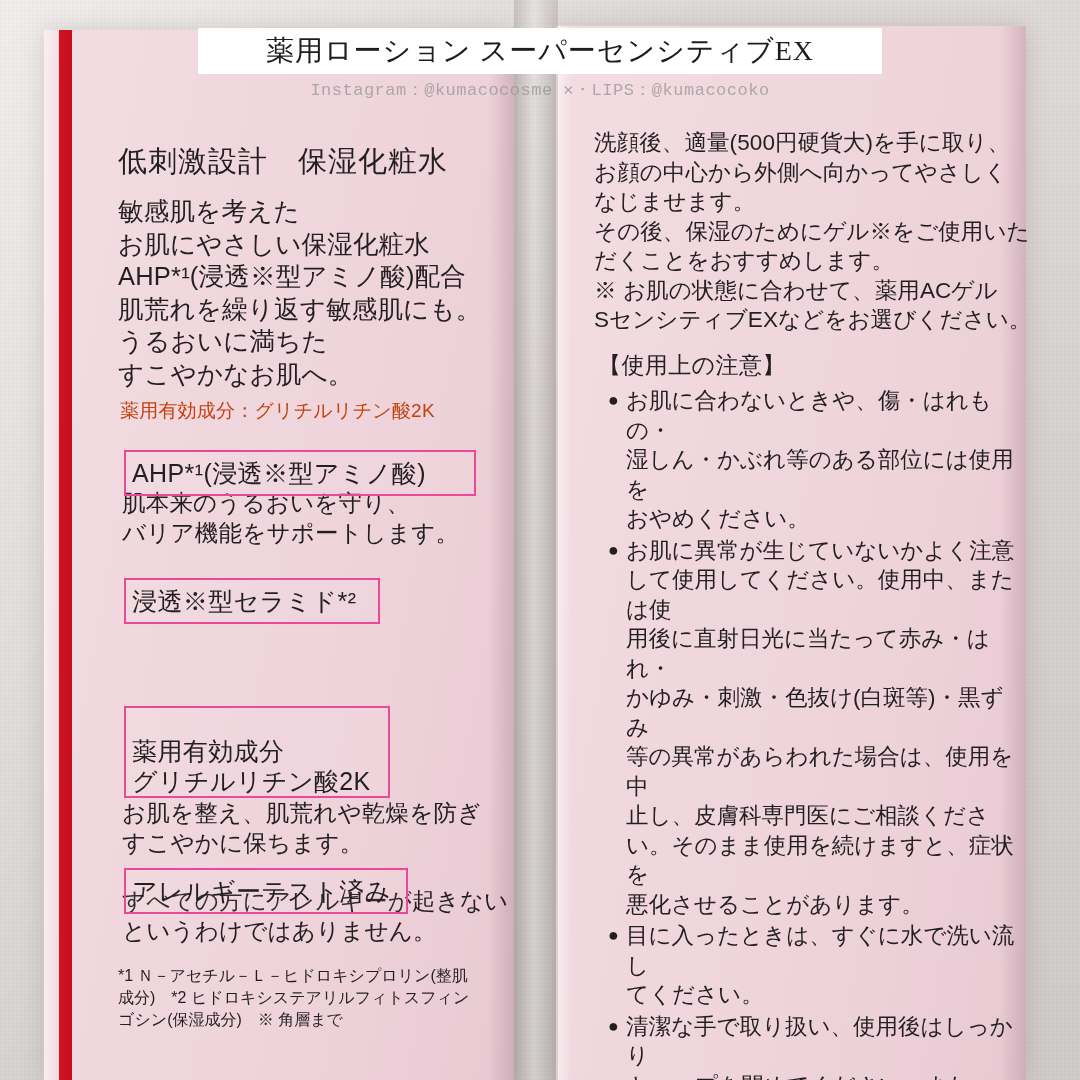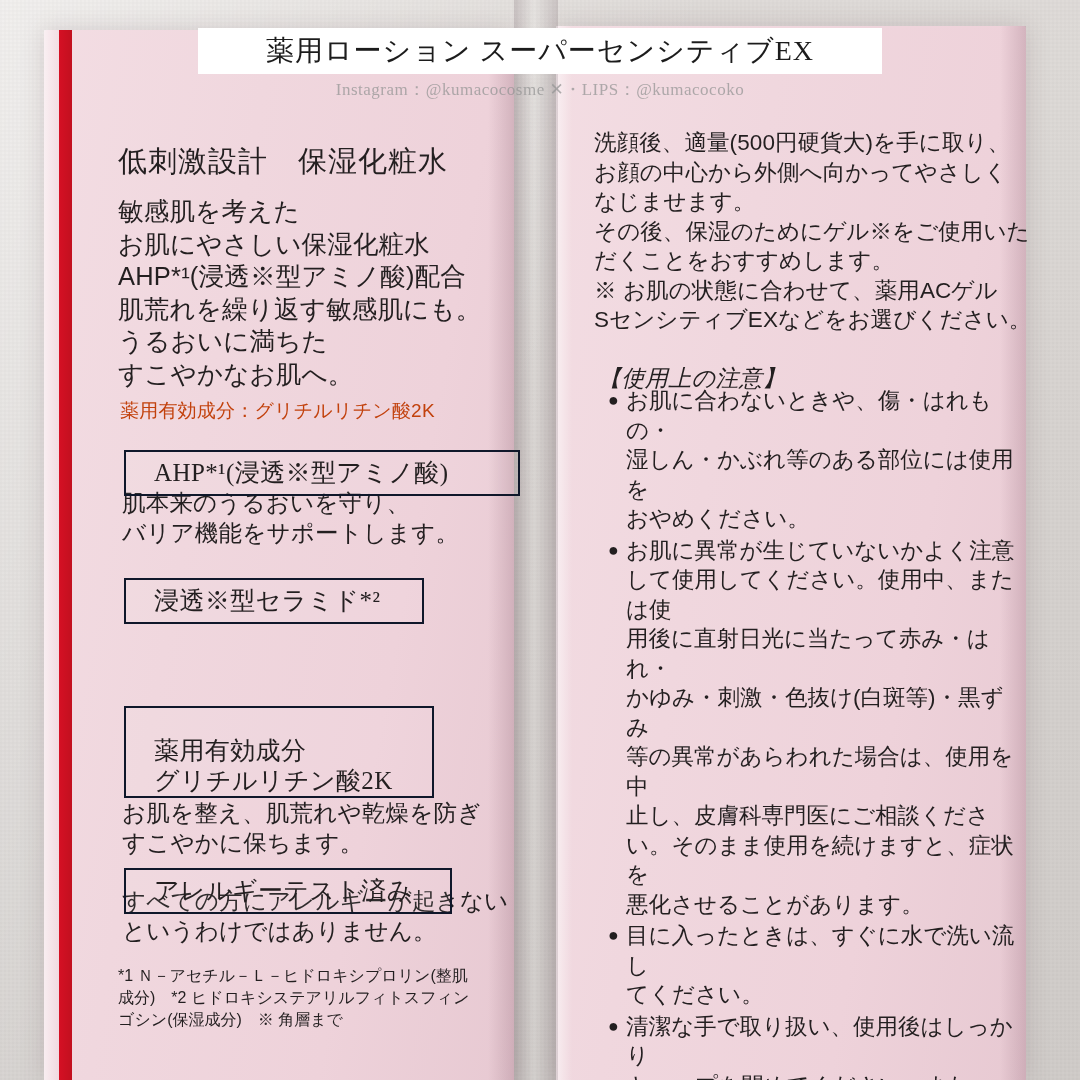--- a/index.html
+++ b/index.html
@@ -112,21 +112,21 @@
   .watermark {
     position: absolute;
     top: 78px;
     left: 0;
     width: 1080px;
     text-align: center;
     z-index: 35;
     color: rgba(150,150,150,0.75);
     font-size: 17px;
     letter-spacing: .5px;
-    font-family: Liberation Serif, serif;
+    font-family: Liberation Mono, monospace;
   }
 
   
   .txt {
     position: absolute;
     color: #231f20;
     font-family: "Liberation Sans", sans-serif;
     white-space: pre-line;
     z-index: 20;
   }
@@ -145,27 +145,26 @@
     letter-spacing: .2px;
   }
   .l-active {
     left: 120px; top: 398px;
     font-size: 19px;
     color: #c2410c;
     letter-spacing: .2px;
   }
   .l-box {
     position: absolute;
-    border: 2px solid #0f172a;
+    border: 2px solid #ec4899;
     background: rgba(255,255,255,0.06);
     z-index: 21;
     display: flex;
     align-items: center;
-    padding: 0 28px;
-    font-family: Liberation Serif, serif;
+    padding: 0 6px;
   }
   .l-box span {
     font-size: 25px;
     letter-spacing: .4px;
     color: #231f20;
     line-height: 30px;
     white-space: pre-line;
   }
   .l-body {
     font-size: 23.5px;
@@ -269,21 +268,21 @@
 ゴシン(保湿成分)　※ 角層まで</div>
 
   <div class="txt r-body" style="left:594px; top:128px;">洗顔後、適量(500円硬貨大)を手に取り、
 お顔の中心から外側へ向かってやさしく
 なじませます。
 その後、保湿のためにゲル※をご使用いた
 だくことをおすすめします。
 ※ お肌の状態に合わせて、薬用ACゲル
 SセンシティブEXなどをお選びください。</div>
 
-  <div class="txt r-head" style="left:598px; top:363px;font-style:italic;">【使用上の注意】</div>
+  <div class="txt r-head" style="left:598px; top:350px;">【使用上の注意】</div>
 
   <div class="bullets">
     <div class="bullet">
       <span class="dot">●</span>
       <span class="btxt">お肌に合わないときや、傷・はれもの・
 湿しん・かぶれ等のある部位には使用を
 おやめください。</span>
     </div>
     <div class="bullet">
       <span class="dot">●</span>

